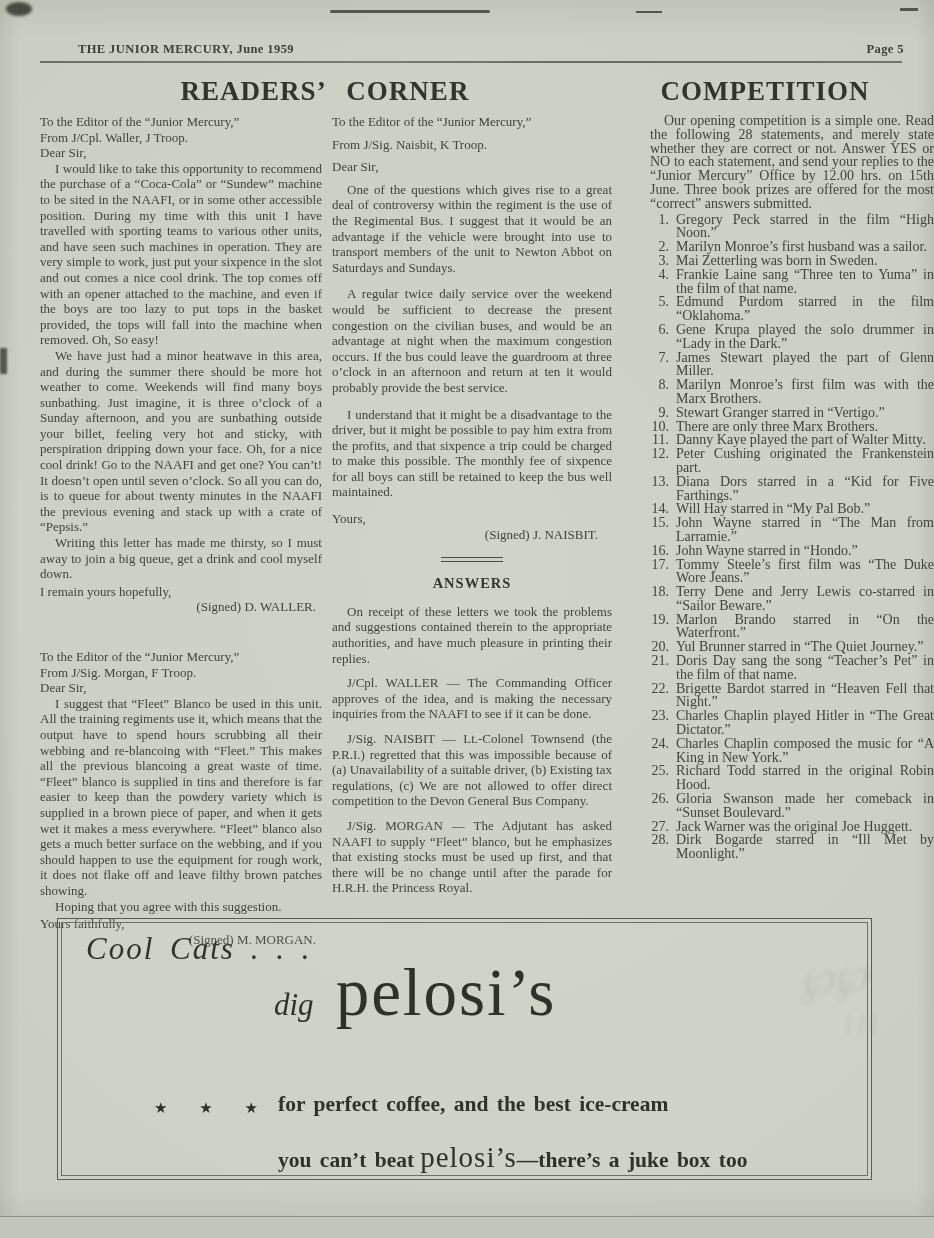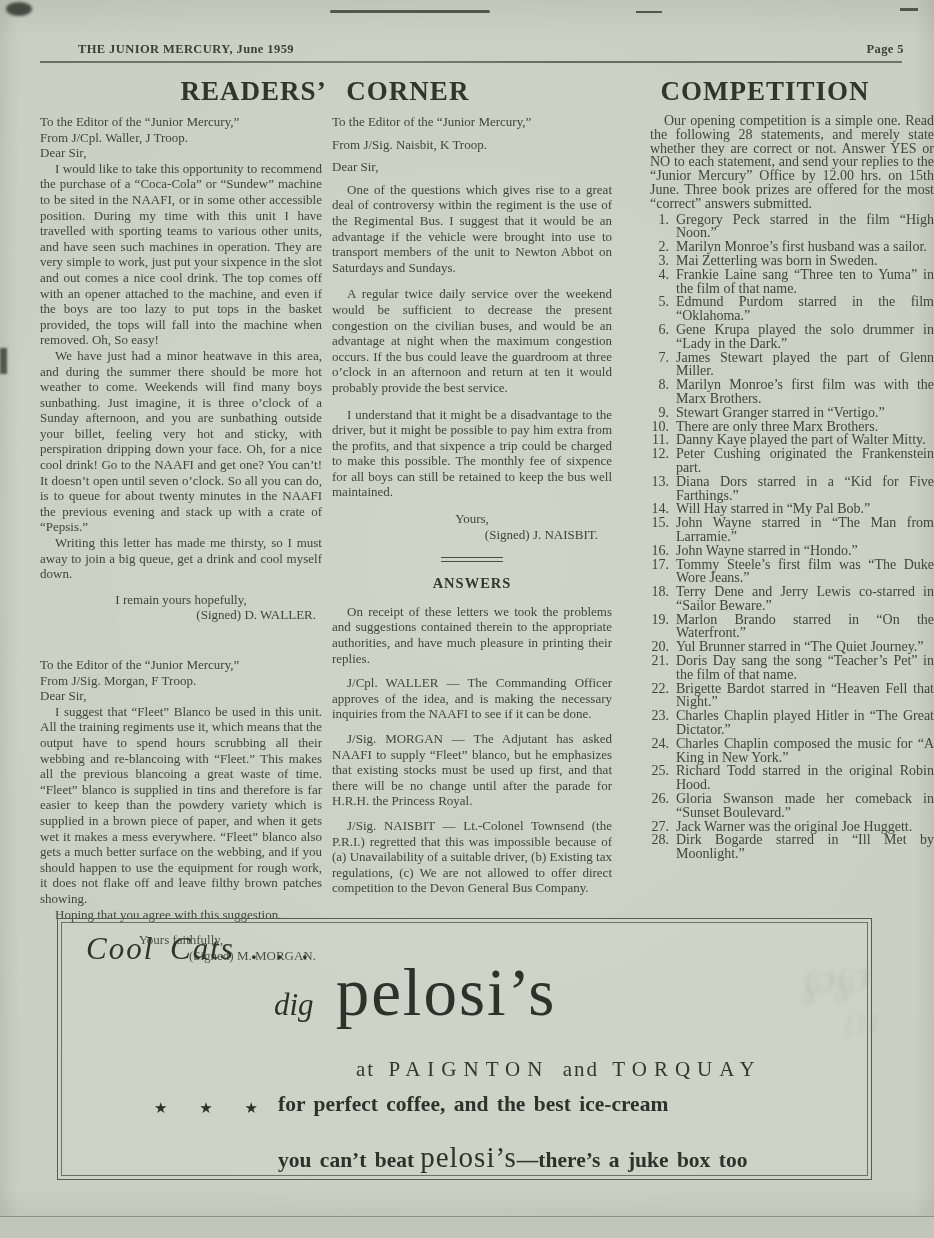--- a/index.html
+++ b/index.html
@@ -42,21 +42,21 @@
   
   .col{position:absolute;top:114px;text-align:justify;}
   .col1{left:40px;width:282px;font-size:13px;line-height:15.6px;}
   .col2{left:332px;width:280px;font-size:13px;line-height:15.6px;}
   .col3{left:650px;width:284px;font-size:14px;line-height:13.8px;}
 
   .letter .lh{margin:0;}
   .letter p{margin:0;text-indent:15px;}
   .letter.spaced .lh{margin-bottom:7px;}
   .letter.spaced p{margin:0 0 11px 0;text-indent:15px;}
-  .closing{text-align:center;text-indent:0;margin-top:10px;}
+  .closing{text-align:left;text-indent:0;margin-top:2px;}
   .sig{text-align:right;padding-right:6px;margin-bottom:0;}
   .sig.sig2{padding-right:14px;}
   .letter + .letter{margin-top:34px;}
 
   .divider{width:62px;margin:15px auto 12px auto;border-top:1.5px solid #4a4e42;border-bottom:1px solid #4a4e42;height:3px;}
   .answers-title{text-align:center;font-weight:bold;font-size:14.5px;letter-spacing:1px;margin:14px 0 12px 0;color:#33372d;}
   .answers p{margin:0 0 9px 0;text-indent:15px;}
 
   .intro{margin:0;text-indent:14px;}
   ol.quiz{list-style:none;counter-reset:q;margin:2px 0 0 0;padding:0;}
@@ -140,22 +140,22 @@
         </div>
       <div class="closing">Yours,</div>
       <div class="sig sig2">(Signed) J. NAISBIT.</div>
     </div>
     <div class="divider"></div>
     <div class="answers">
       <div class="answers-title">ANSWERS</div>
       <div>
           <p>On receipt of these letters we took the problems and suggestions contained therein to the appropriate authorities, and have much pleasure in printing their replies.</p>
           <p>J/Cpl. WALLER — The Commanding Officer approves of the idea, and is making the necessary inquiries from the NAAFI to see if it can be done.</p>
+          <p>J/Sig. NAISBIT — Lt.-Colonel Townsend (the P.R.I.) regretted that this was impossible because of (a) Unavailability of a suitable driver, (b) Existing tax regulations, (c) We are not allowed to offer direct competition to the Devon General Bus Company.</p>
           <p>J/Sig. MORGAN — The Adjutant has asked NAAFI to supply “Fleet” blanco, but he emphasizes that existing stocks must be used up first, and that there will be no change until after the parade for H.R.H. the Princess Royal.</p>
-          <p>J/Sig. NAISBIT — Lt.-Colonel Townsend (the P.R.I.) regretted that this was impossible because of (a) Unavailability of a suitable driver, (b) Existing tax regulations, (c) We are not allowed to offer direct competition to the Devon General Bus Company.</p>
         </div>
     </div>
   </div>
 
   <div class="col col3">
     <p class="intro">Our opening competition is a simple one. Read the following 28 statements, and merely state whether they are correct or not. Answer YES or NO to each statement, and send your replies to the “Junior Mercury” Office by 12.00 hrs. on 15th June. Three book prizes are offered for the most “correct” answers submitted.</p>
     <ol class="quiz">
         <li>Gregory Peck starred in the film “High Noon.”</li>
         <li>Marilyn Monroe’s first husband was a sailor.</li>
         <li>Mai Zetterling was born in Sweden.</li>
@@ -187,26 +187,20 @@
       </ol>
   </div>
 
   <div class="ad">
     <div class="ad-inner"></div>
     <div class="cool">Cool Cats . . .</div>
     <div class="digline">
       <span class="dig">dig</span>
       <span class="brand">pelosi’s</span>
     </div>
-    <div class="places">
-      <span class="sm">at</span>
-      <span class="big">PAIGNTON</span>
-      <span class="sm">and</span>
-      <span class="big">TORQUAY</span>
-    </div>
     <div class="stars">★ ★ ★</div>
     <div class="coffee">for perfect coffee, and the best ice-cream</div>
     <div class="line4">
       <span>you can’t beat</span>
       <span class="brand-sm">pelosi’s</span>
       <span>—there’s a juke box too</span>
     </div>
   </div>
 
 </div>

